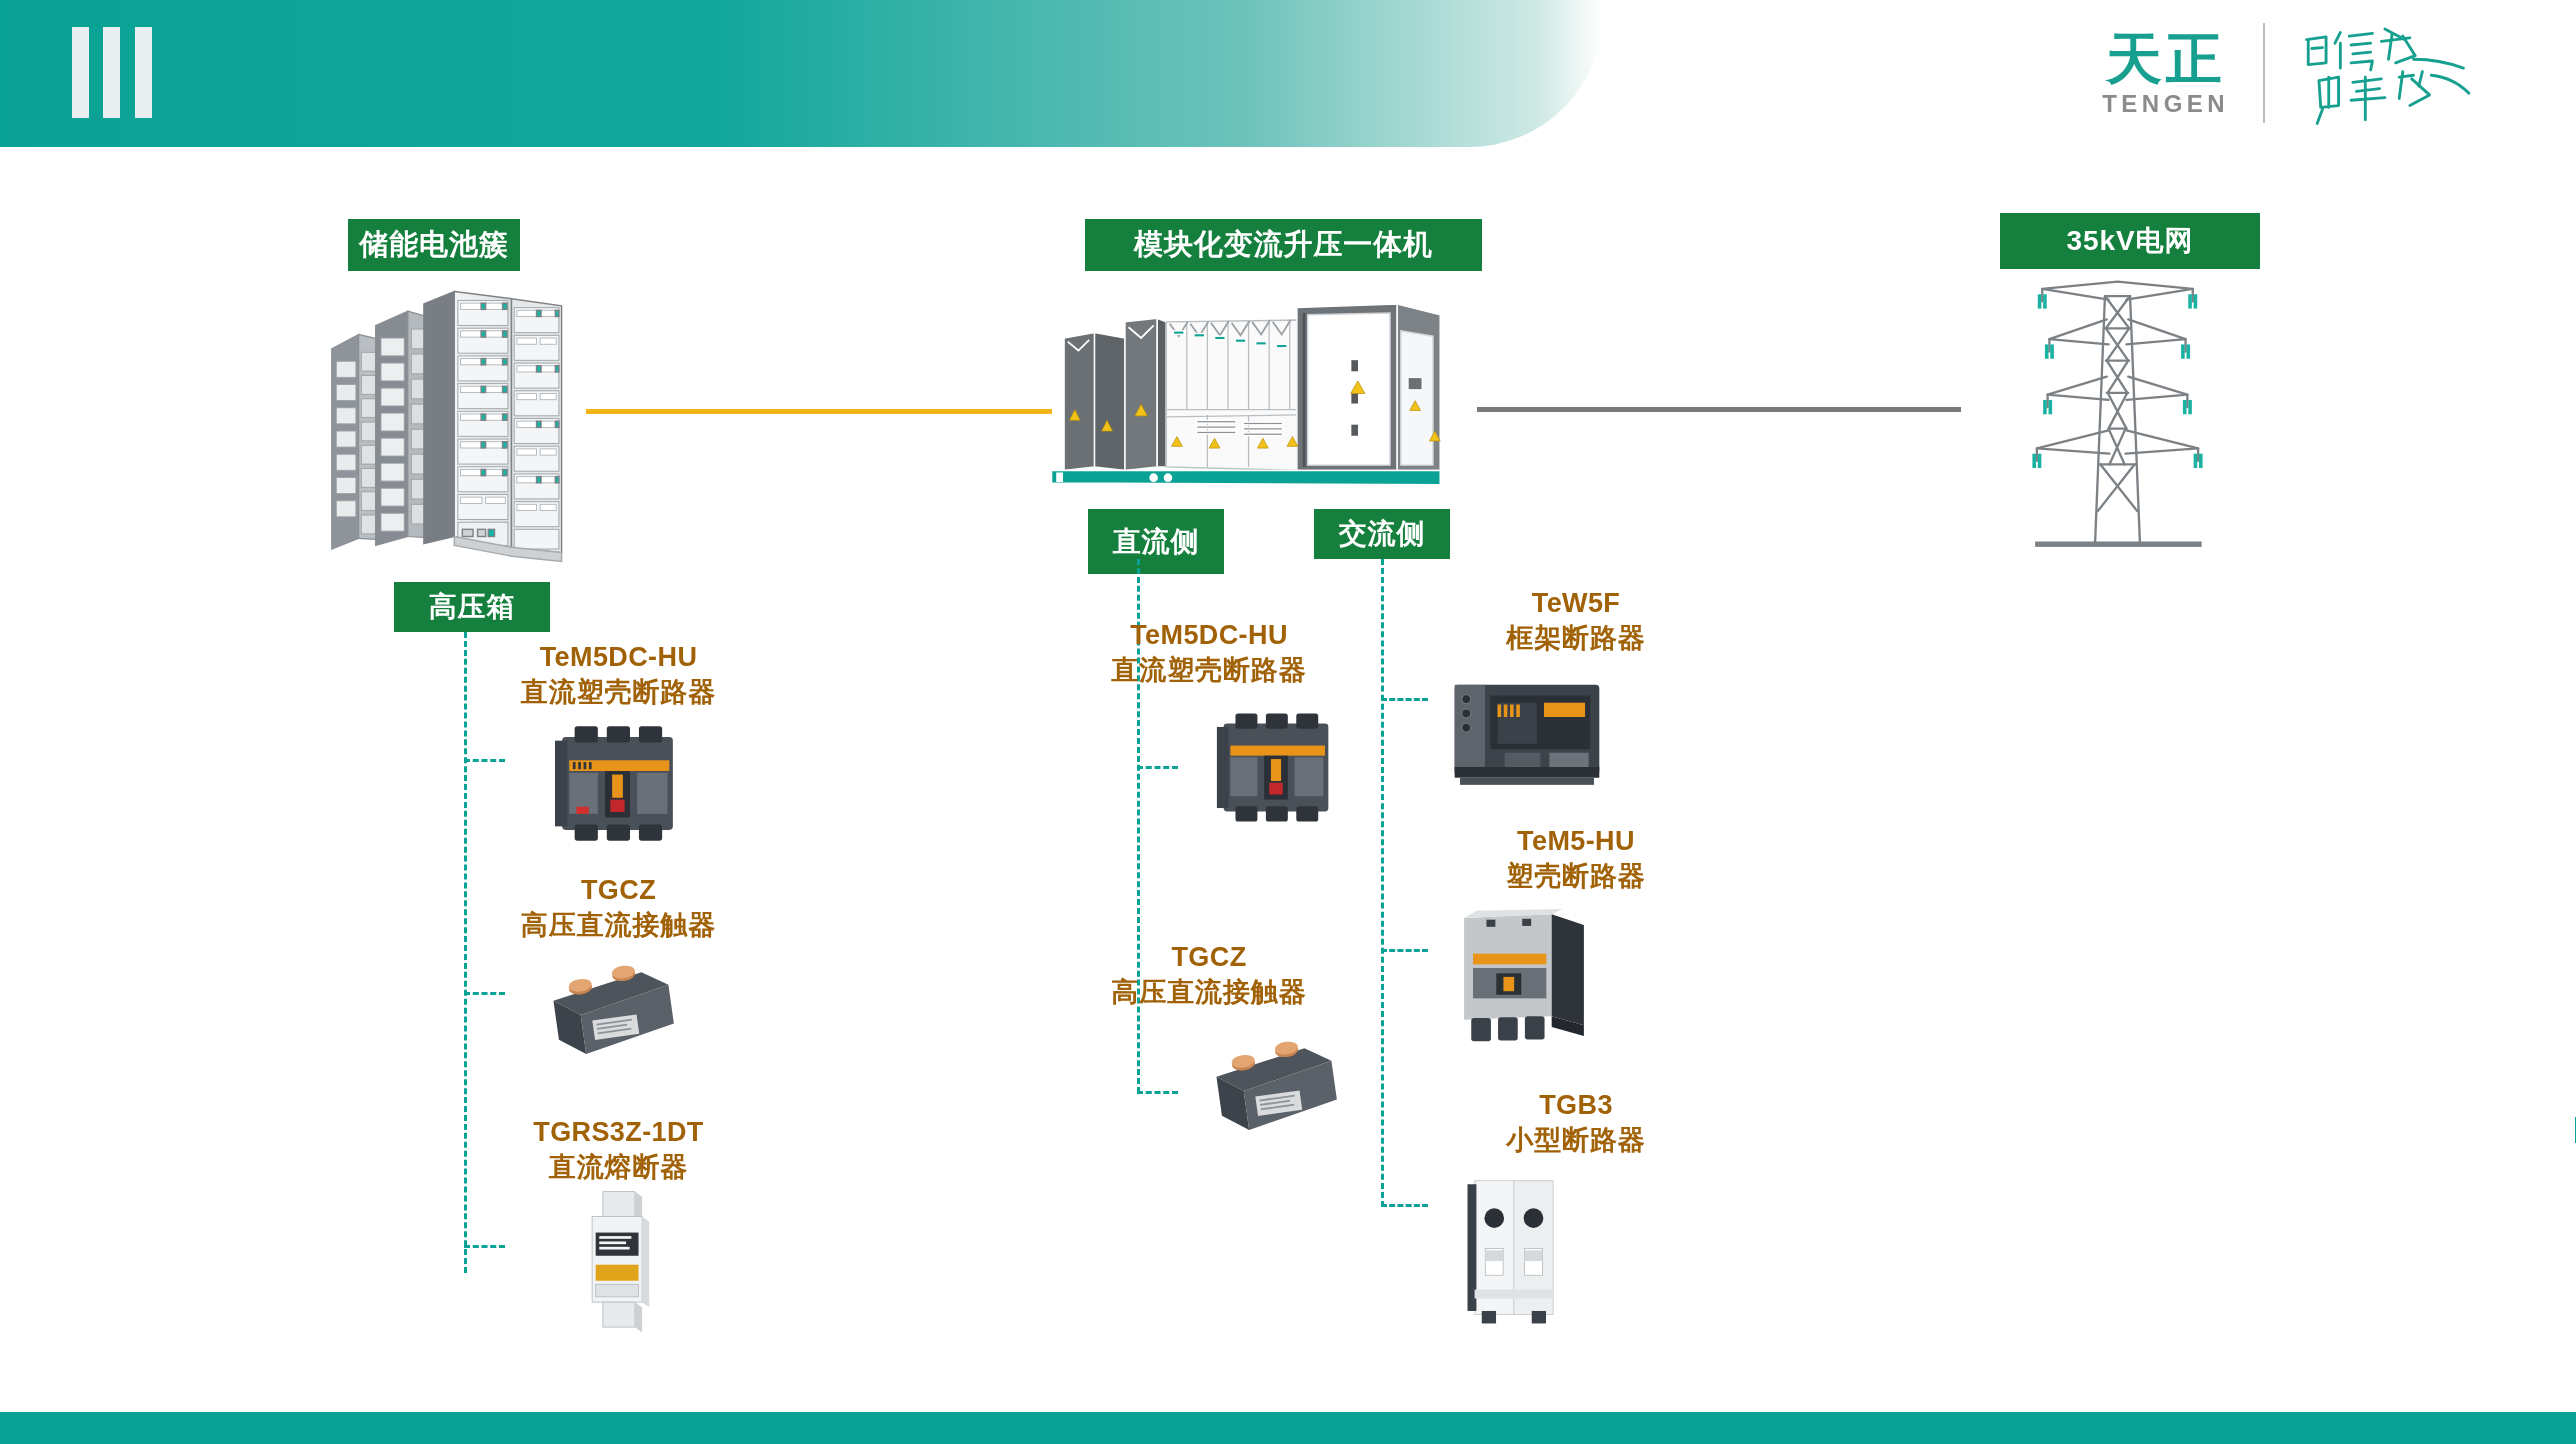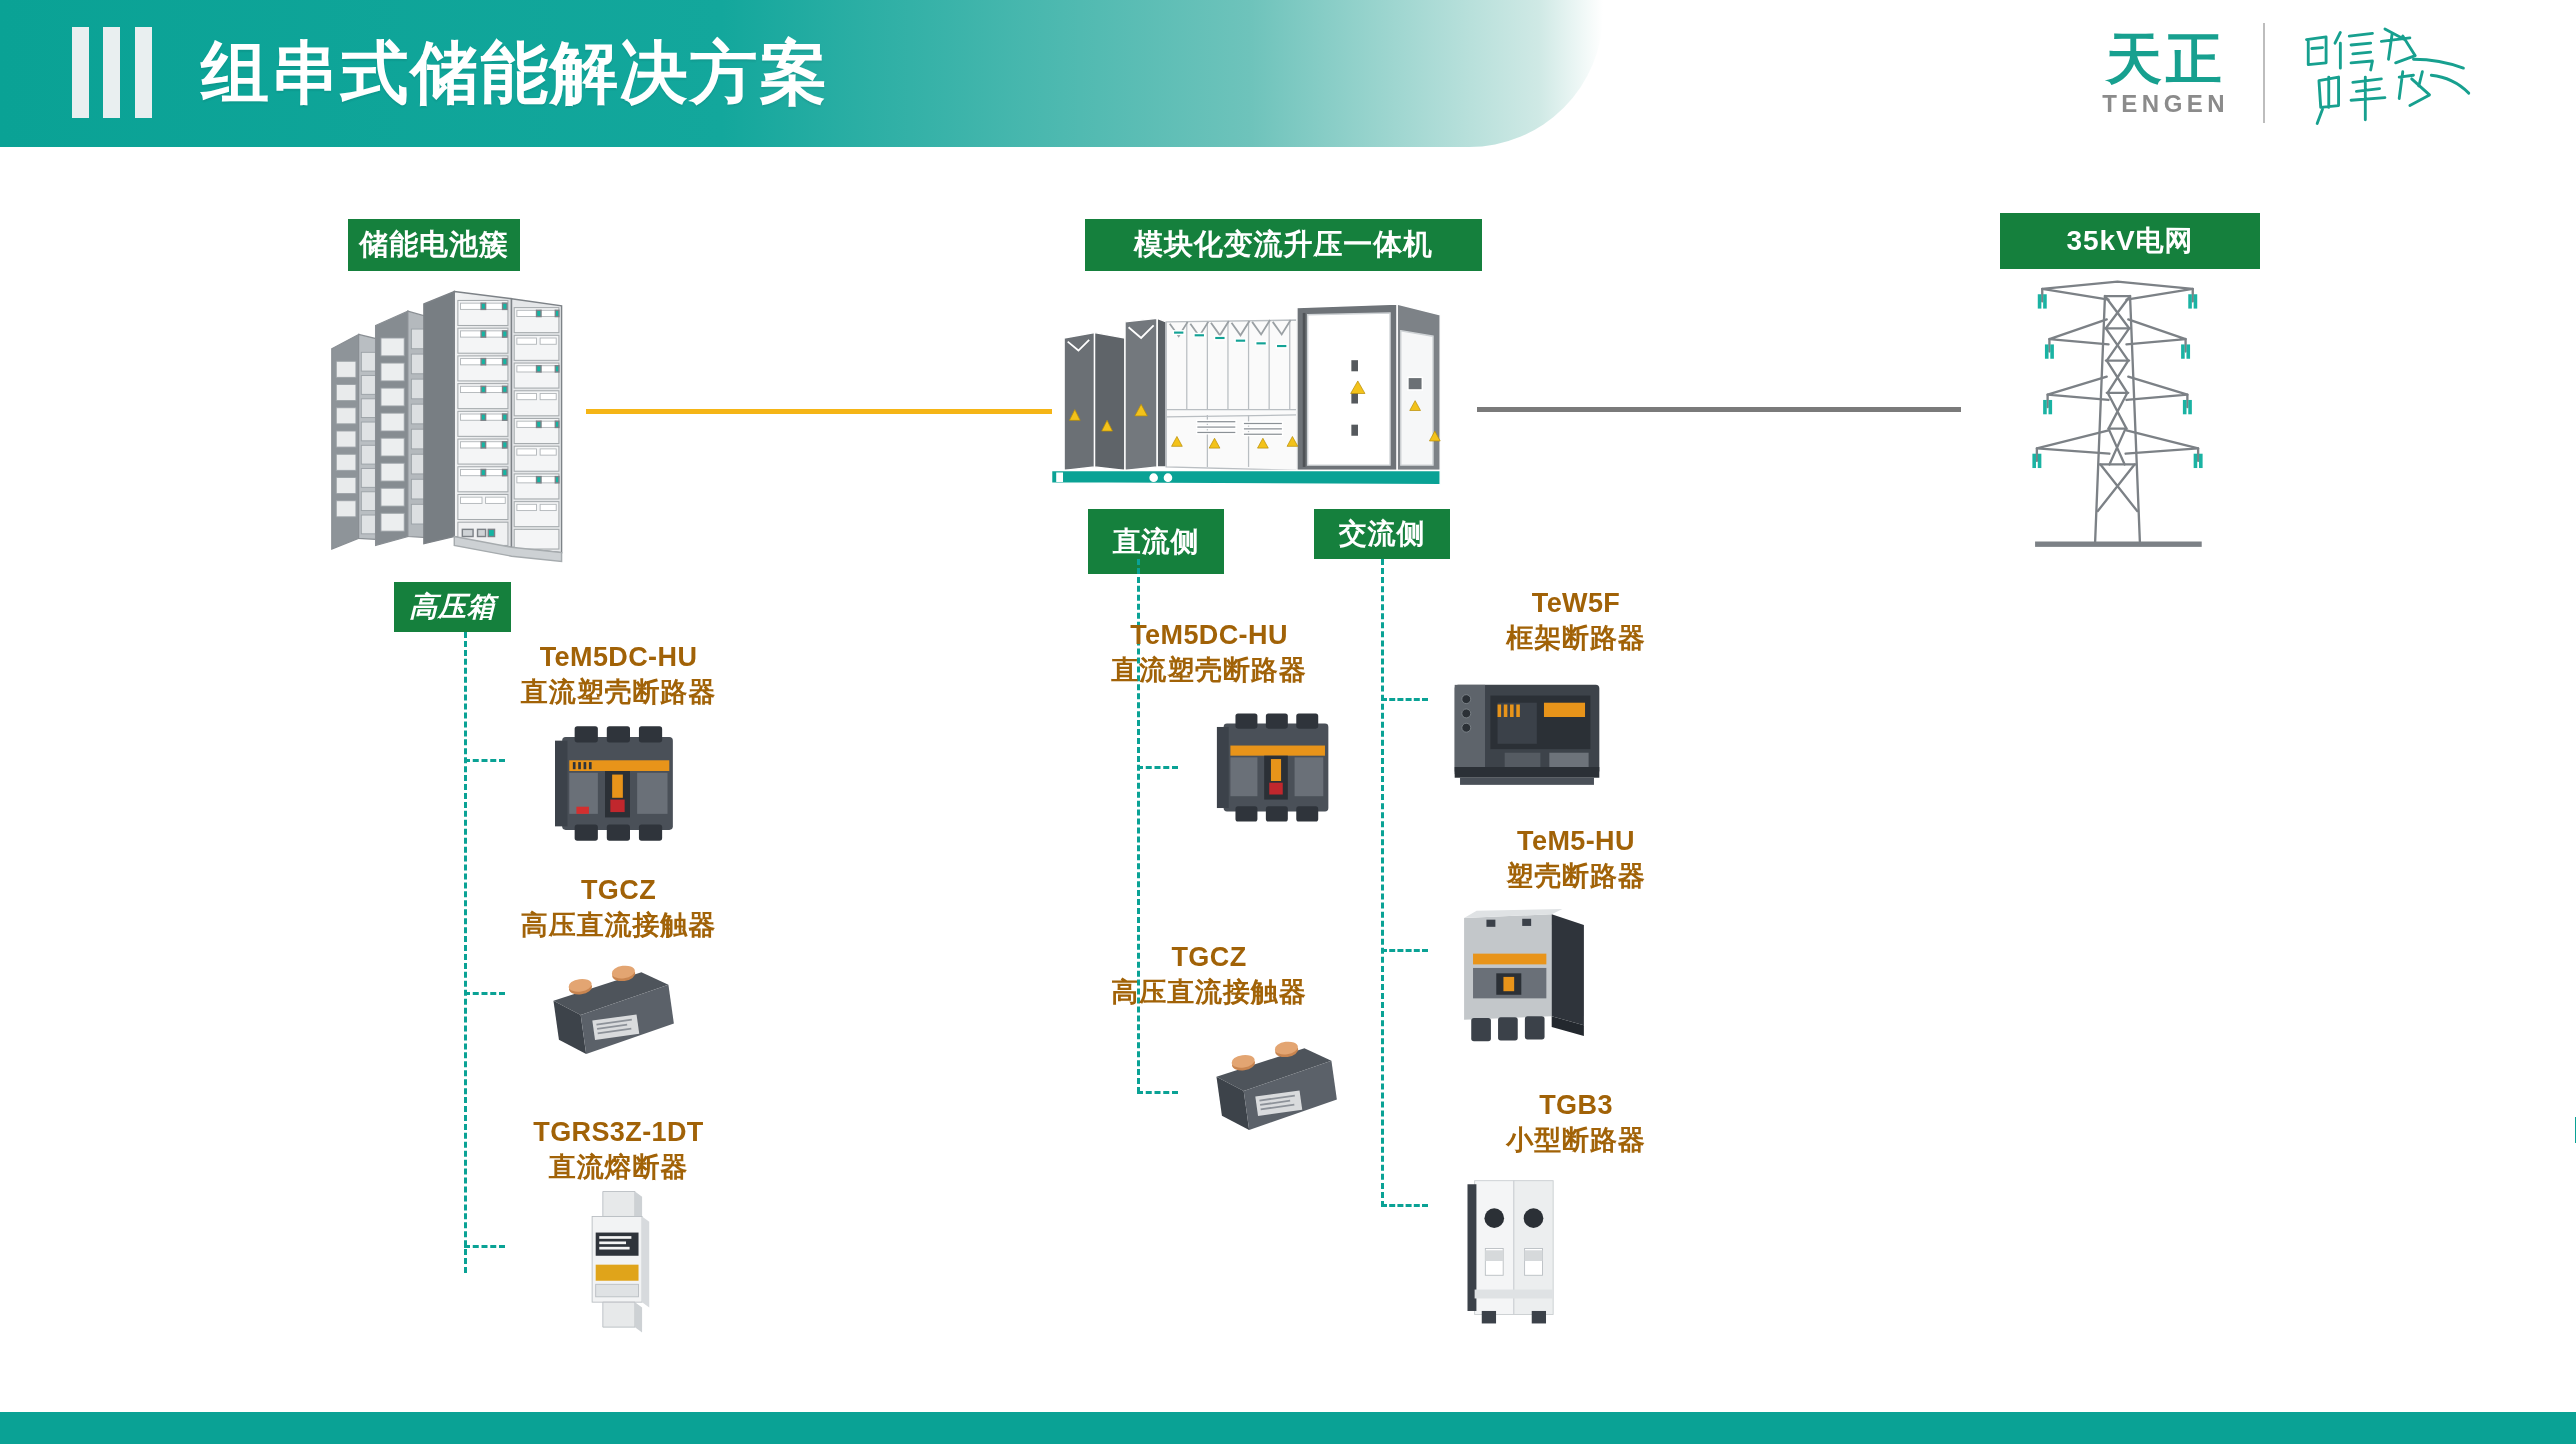--- a/index.html
+++ b/index.html
@@ -54,21 +54,20 @@
 </style>
 </head>
 <body>
 
 <div class="header">
   <div class="header-bars">
     <i></i>
       <i></i>
       <i></i>
   </div>
-  <div class="header-title">组串式储能解决方案</div>
 </div>
 
 <div class="logo-wrap">
   <div class="logo-mark">
     <div class="logo-cn">天正</div>
     <div class="logo-en">TENGEN</div>
   </div>
   <div class="logo-divider"></div>
   <div class="logo-slogan">
     <svg viewBox="0 0 200 120" width="179" height="107">
@@ -399,21 +398,21 @@
     <rect x="25" y="206" width="4" height="16"></rect>
         <rect x="31" y="206" width="4" height="16"></rect>
     <rect x="205" y="206" width="4" height="16"></rect>
         <rect x="211" y="206" width="4" height="16"></rect>
   </g>
 
   <rect x="28" y="304" width="186" height="6" fill="#7c8186"></rect>
 </svg>
 </div>
 
-<div class="chip" style="left:394px;top:582px;width:117px;height:50px;font-size:28px;font-style:italic;">高压箱</div>
+<div class="chip" style="left:394px;top:582px;width:156px;height:50px;font-size:28px;">高压箱</div>
 
 <div class="vline" style="left:464px;top:632px;height:641px;"></div>
 
 <div class="hline" style="left:464px;top:759px;width:41px;"></div>
 <div class="hline" style="left:464px;top:992px;width:41px;"></div>
 <div class="hline" style="left:464px;top:1245px;width:41px;"></div>
 
 <div class="caption" style="left:484px;top:640px;width:269px;">
   <div class="model">TeM5DC-HU</div>
   <div class="name">直流塑壳断路器</div>

